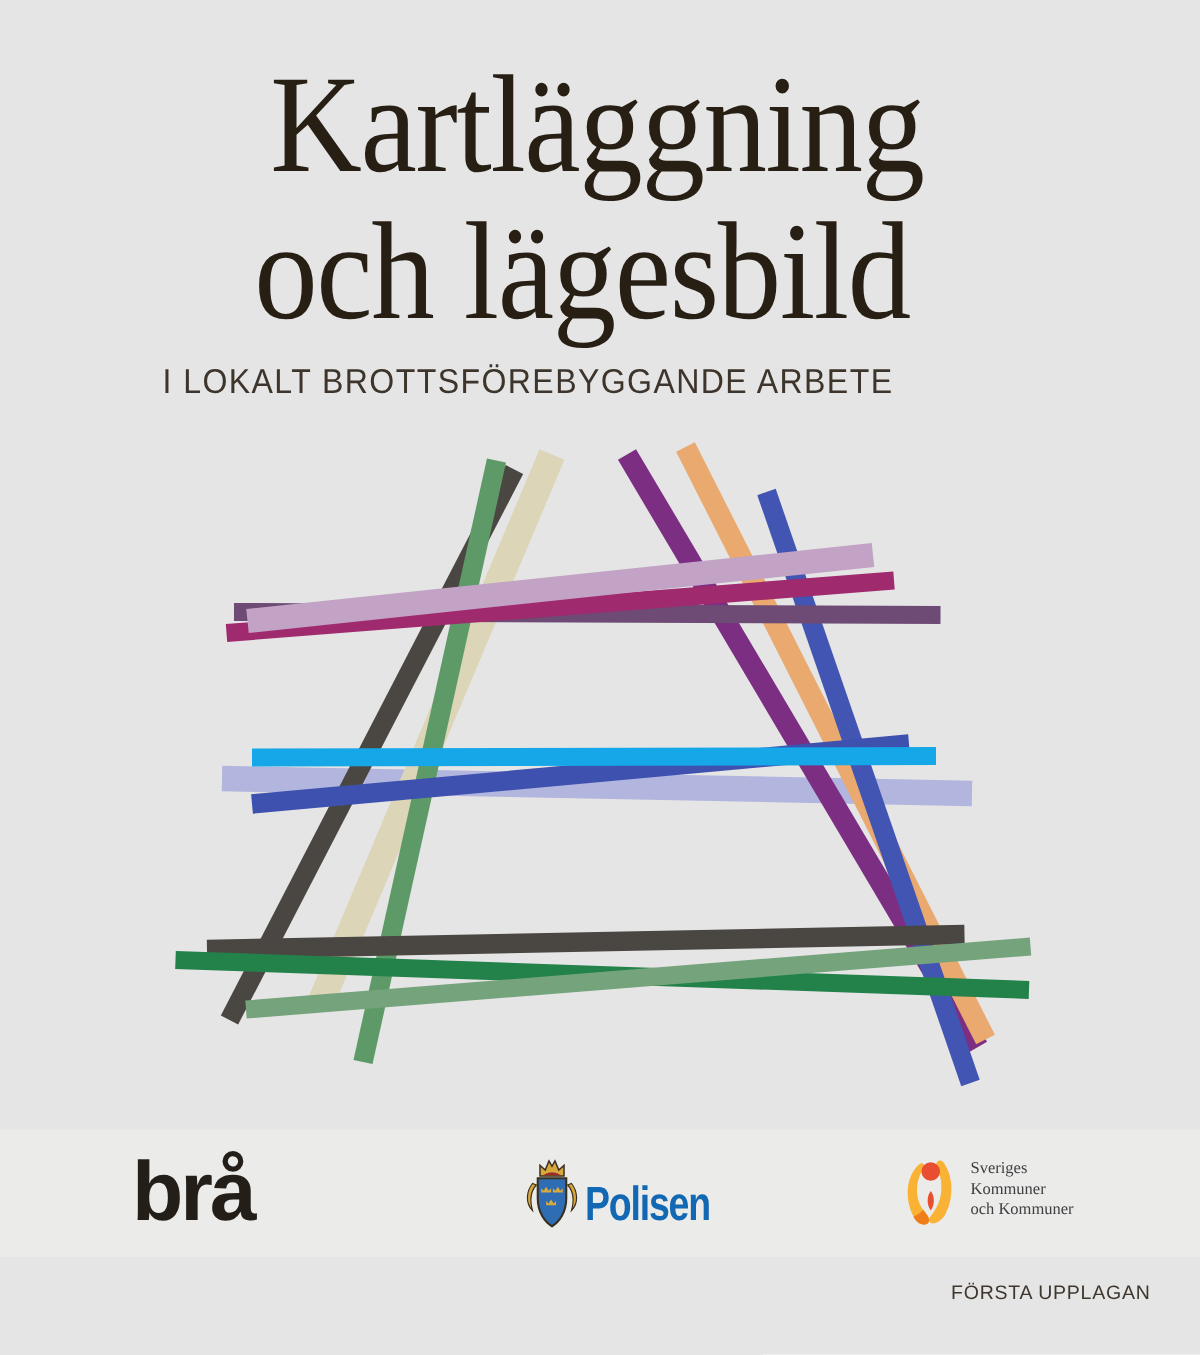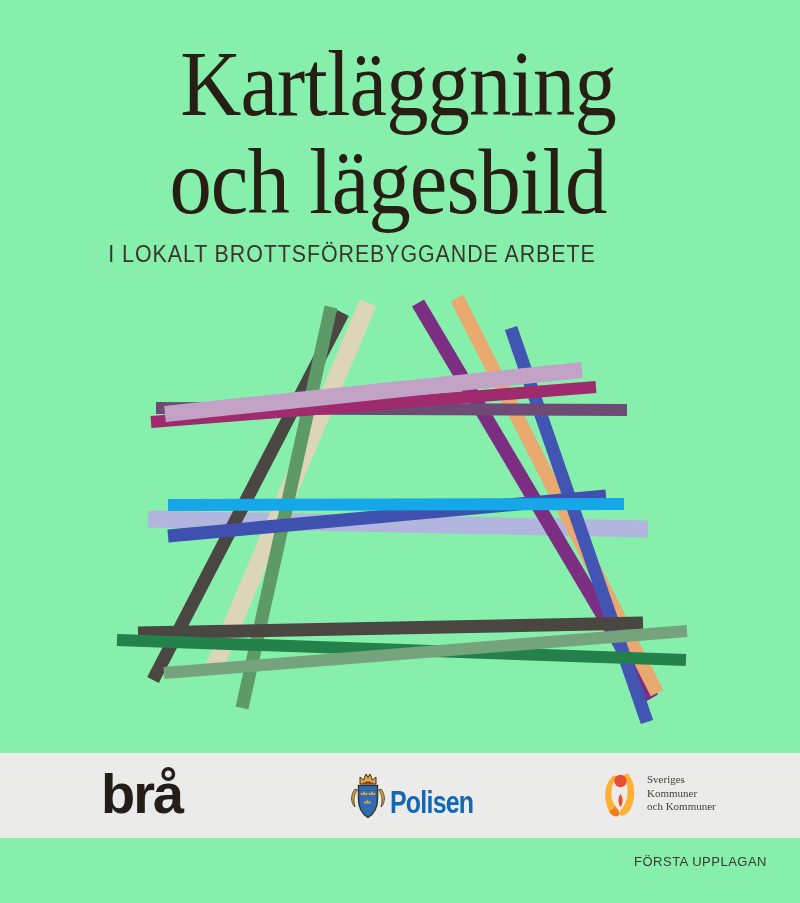--- a/index.html
+++ b/index.html
@@ -34,21 +34,21 @@
   }
   .sticks-svg { position: absolute; left: 0; top: 0; }
   .footer-band {
     position: absolute;
     left: 0; top: 753px;
     width: 800px; height: 85px;
     background: #ebebea;
   }
   .bra-logo {
     position: absolute;
-    left: 101px; top: 766px;
+    left: 88px; top: 766px;
     font-family: "Liberation Sans", sans-serif;
     font-size: 56px;
     font-weight: bold;
     letter-spacing: -2px;
     line-height: 1;
     white-space: nowrap;
   }
   .polisen-logo { position: absolute; left: 348px; top: 769px; width: 140px; height: 54px; }
   .polisen-crest { position: absolute; left: 0; top: 0; }
   .polisen-word {
@@ -79,21 +79,21 @@
     font-family: "Liberation Sans", sans-serif;
     font-size: 13px;
     letter-spacing: 0.5px;
     line-height: 1;
     white-space: nowrap;
   }
 </style>
 </head>
 <body>
 
-<div class="page" style="background-color: #86efac; text-decoration: underline;">
+<div class="page" style="background-color: #e5e5e5; text-decoration: underline;">
 
   <div class="title-line" style="left: 398px; top: 37px; color: rgb(39, 30, 20);">Kartläggning</div>
   <div class="title-line" style="left: 388px; top: 135px; color: rgb(39, 30, 20);">och lägesbild</div>
 
   <div class="subtitle" style="left: 352px; top: 243px; color: rgb(61, 53, 43);">I LOKALT BROTTSFÖREBYGGANDE ARBETE</div>
 
   <svg class="sticks-svg" width="800" height="903" viewBox="0 0 800 903">
       <line x1="148" y1="519" x2="648" y2="529" stroke="#b2b5de" stroke-width="17" stroke-linecap="butt"></line>
       <line x1="368" y1="303" x2="214" y2="668" stroke="#dcd5b8" stroke-width="18" stroke-linecap="butt"></line>
       <line x1="343" y1="313" x2="153" y2="680" stroke="#4a4642" stroke-width="13" stroke-linecap="butt"></line>

